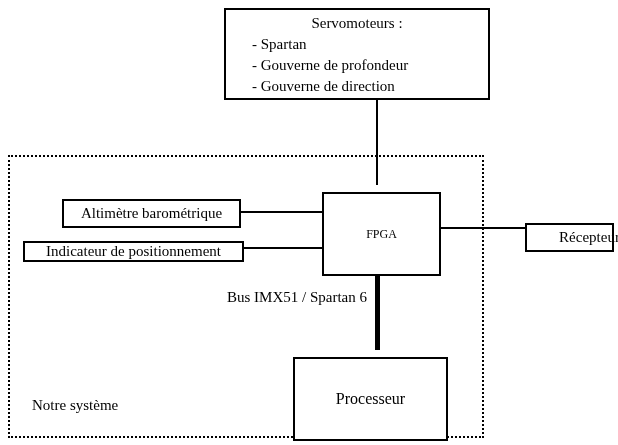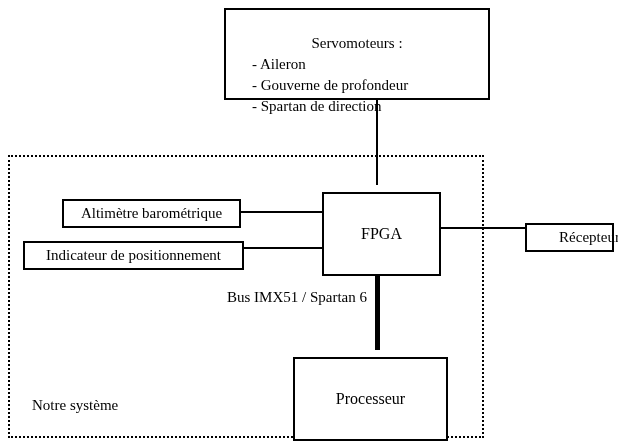--- a/index.html
+++ b/index.html
@@ -31,31 +31,30 @@
     margin-top: 7px;
   }
   .servo-box {
     left: 224px; top: 8px; width: 266px; height: 92px;
     padding: 3px 8px 0 26px;
     line-height: 21px;
   }
   .servo-title {
     text-align: center;
     margin-right: 18px;
-    margin-top: 20px;
   }
   .altimeter-box {
     left: 62px; top: 192px; width: 179px; height: 29px;
   }
   .position-box {
-    left: 23px; top: 234px; width: 221px; height: 29px;
+    left: 23px; top: 234px; width: 221px; height: 21px;
   }
   .fpga-box {
     left: 322px; top: 185px; width: 119px; height: 84px;
-    font-size: 16px;
+    font-size: 12px;
   }
   .receiver-box {
     left: 525px; top: 216px; width: 89px; height: 29px; padding-left: 40px;
   }
   .processor-box {
     left: 293px; top: 350px; width: 155px; height: 84px;
     font-size: 16px;
   }
   .system-region {
     position: absolute;
@@ -90,23 +89,23 @@
   <div class="system-label">Notre système</div>
 
   <div class="line line-servo-fpga"></div>
   <div class="line line-alt-fpga"></div>
   <div class="line line-pos-fpga"></div>
   <div class="line line-fpga-recv"></div>
   <div class="line line-fpga-proc"></div>
 
   <div class="box servo-box">
     <div class="servo-title">Servomoteurs :</div>
-    <div class="servo-item">- Aileron</div>
+    <div class="servo-item">- Spartan</div>
     <div class="servo-item">- Gouverne de profondeur</div>
-    <div class="servo-item">- Spartan de direction</div>
+    <div class="servo-item">- Gouverne de direction</div>
   </div>
 
   <div class="box center altimeter-box">
     <span>Altimètre barométrique</span>
   </div>
 
   <div class="box center position-box">
     <span>Indicateur de positionnement</span>
   </div>
 

